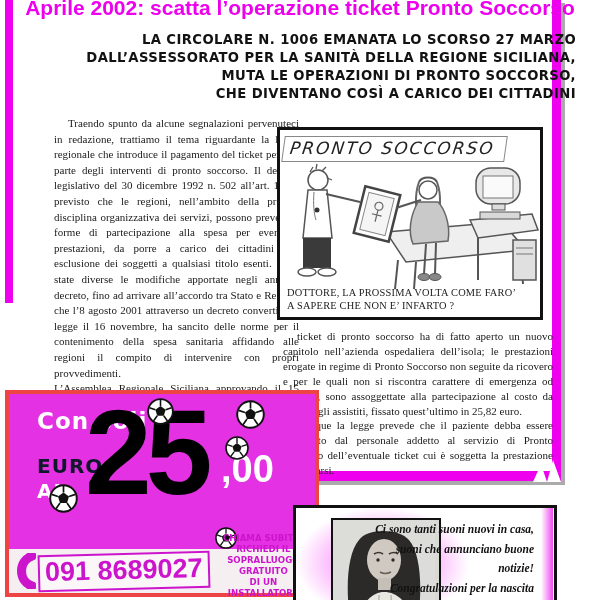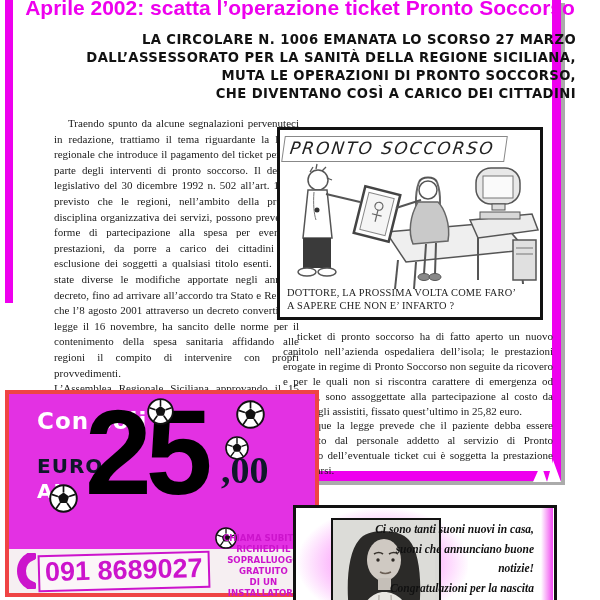--- a/index.html
+++ b/index.html
@@ -43,21 +43,21 @@
             border:4px solid #ef4444; background:#F6EFF2; box-sizing:border-box; }
   .ad-main { position:absolute; left:0; top:0; right:0; height:157px; background:#E331E3; overflow:hidden; }
   .ad-intro { position:absolute; left:28px; top:14px; color:#fff; font-family:"DejaVu Sans", sans-serif;
               font-weight:bold; font-size:23px; letter-spacing:1px; }
   .ad-euro  { position:absolute; left:28px; top:60px; color:#0f172a; font-family:"DejaVu Sans", sans-serif;
               font-weight:bold; font-size:20px; letter-spacing:1px; }
   .ad-al    { position:absolute; left:28px; top:85px; color:#fff; font-family:"DejaVu Sans", sans-serif;
               font-weight:bold; font-size:20px; letter-spacing:1px; }
   .price-main { position:absolute; left:76px; top:-14px; color:#000000; font-family:Liberation Sans, sans-serif;
                 font-weight:bold; font-size:120px; letter-spacing:-6px; line-height:1.2; }
-  .price-dec  { position:absolute; left:212px; top:54px; color:#0f172a; font-family:Liberation Serif, serif;
+  .price-dec  { position:absolute; left:212px; top:54px; color:#ffffff; font-family:Liberation Sans, sans-serif;
                 font-weight:bold; font-size:38px; }
   .ball { position:absolute; }
 
   .ad-strip { position:absolute; left:0; bottom:0; right:0; height:44px; background:#F6EFF2;
               display:flex; align-items:center; }
   .phone-icon { margin-left:5px; flex:0 0 auto; }
   .phone-box { margin-left:2px; border:2px solid #CC14CC; background:#FBF6F8; padding:0 5px 2px 5px;
                transform:rotate(-1.5deg); font-family:"Liberation Sans", sans-serif; font-weight:bold;
                font-size:27px; color:#CC14CC; white-space:nowrap; }
   .cta { margin:0 4px 0 6px; flex:1; text-align:center; font-family:"DejaVu Sans", sans-serif;

